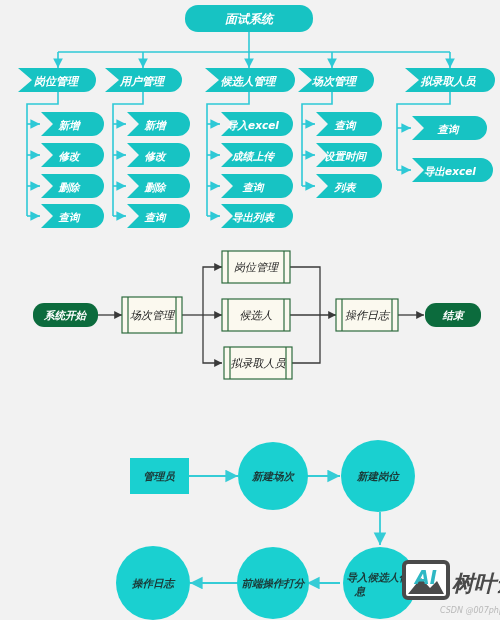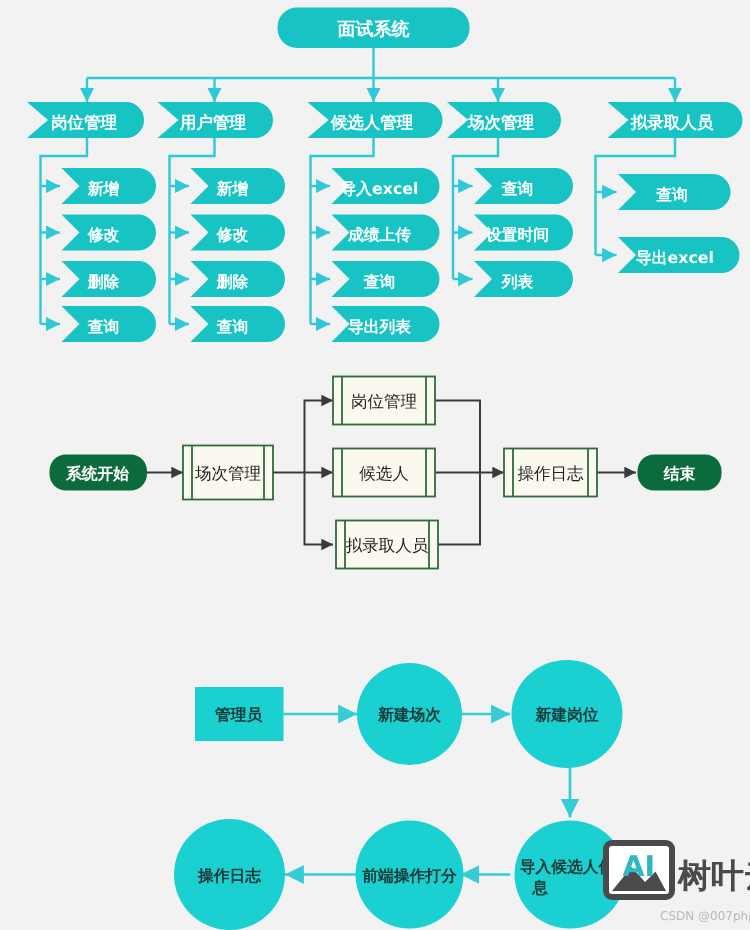--- a/index.html
+++ b/index.html
@@ -8,21 +8,21 @@
   }
   body {
     width: 500px; height: 620px;
     position: relative;
     overflow: hidden;
     font-family: "DejaVu Sans", "Liberation Sans", sans-serif;
   }
   #canvas {
     position: absolute;
     left: 0; top: 0;
-    width: 404px; height: 620px;
+    width: 404px; height: 620px; font-style: italic;
   }
   svg.layer {
     position: absolute;
     left: 0; top: 0;
     width: 500px; height: 620px;
     overflow: visible;
   }
   text { font-family: "DejaVu Sans", "Liberation Sans", sans-serif; }
   .t-hex { fill: #ffffff; font-weight: bold; }
   .t-dark { fill: #1a3a38; }

